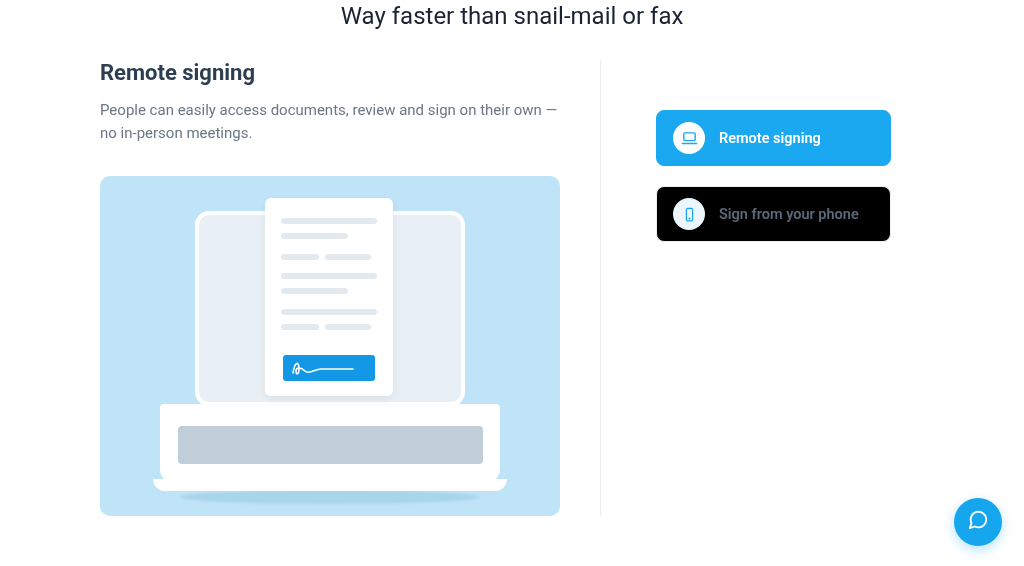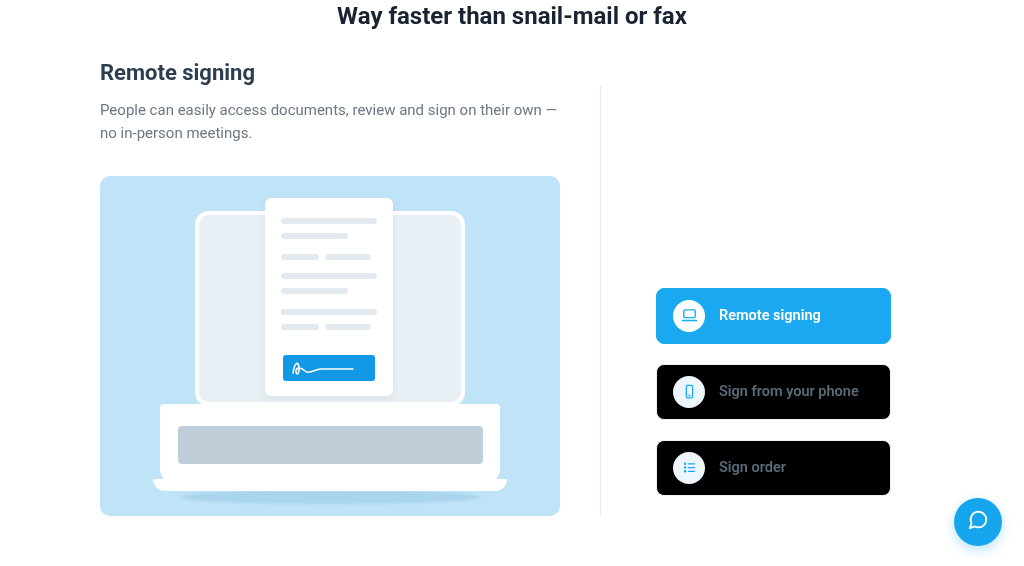--- a/index.html
+++ b/index.html
@@ -7,29 +7,28 @@
       font-family: -apple-system, BlinkMacSystemFont, "Segoe UI", Roboto, Helvetica, Arial, sans-serif;
       background: #fff;
       width: 1024px;
       height: 566px;
       overflow: hidden;
       position: relative;
     }
     .page-title {
       text-align: center;
       font-size: 24px;
-      font-weight: 700;
+      font-weight: 400;
       color: #1a2332;
       padding-top: 2px;
       padding-bottom: 30px;
     }
     .content {
       display: flex;
       padding: 0 100px;
-      align-items: flex-end;
     }
     .left-col {
       flex: 0 0 490px;
       padding-right: 40px;
     }
     .feature-title {
       font-size: 22px;
       font-weight: 700;
       color: #2c3e50;
       margin-bottom: 14px;
@@ -255,33 +254,20 @@
       <span class="option-icon">
         <svg width="15" height="15" viewBox="0 0 24 24" fill="none" stroke="#1aa8f0" stroke-width="2" stroke-linecap="round" stroke-linejoin="round">
           <rect x="7" y="2" width="10" height="20" rx="2"></rect>
           <circle cx="12" cy="18.5" r="0.6" fill="#1aa8f0"></circle>
         </svg>
       </span>
       <span class="option-label">Sign from your phone</span>
     </div>
 
 
-    <div class="option">
-      <span class="option-icon">
-        <svg width="15" height="15" viewBox="0 0 24 24" fill="none" stroke="#1aa8f0" stroke-width="2" stroke-linecap="round" stroke-linejoin="round">
-          <circle cx="5" cy="6" r="1" fill="#1aa8f0"></circle>
-          <circle cx="5" cy="12" r="1" fill="#1aa8f0"></circle>
-          <circle cx="5" cy="18" r="1" fill="#1aa8f0"></circle>
-          <line x1="10" y1="6" x2="20" y2="6"></line>
-          <line x1="10" y1="12" x2="20" y2="12"></line>
-          <line x1="10" y1="18" x2="20" y2="18"></line>
-        </svg>
-      </span>
-      <span class="option-label">Sign order</span>
-    </div>
 
   </div>
 </div>
 
 <div class="chat-fab" aria-label="Open chat">
   <span>
     <svg width="22" height="22" viewBox="0 0 24 24" fill="none" stroke="#fff" stroke-width="2" stroke-linecap="round" stroke-linejoin="round">
       <path d="M21 11.5a8.38 8.38 0 0 1-8.5 8.5 8.5 8.5 0 0 1-3.9-.95L3 21l1.95-5.6A8.5 8.5 0 1 1 21 11.5z"></path>
     </svg>
   </span>

